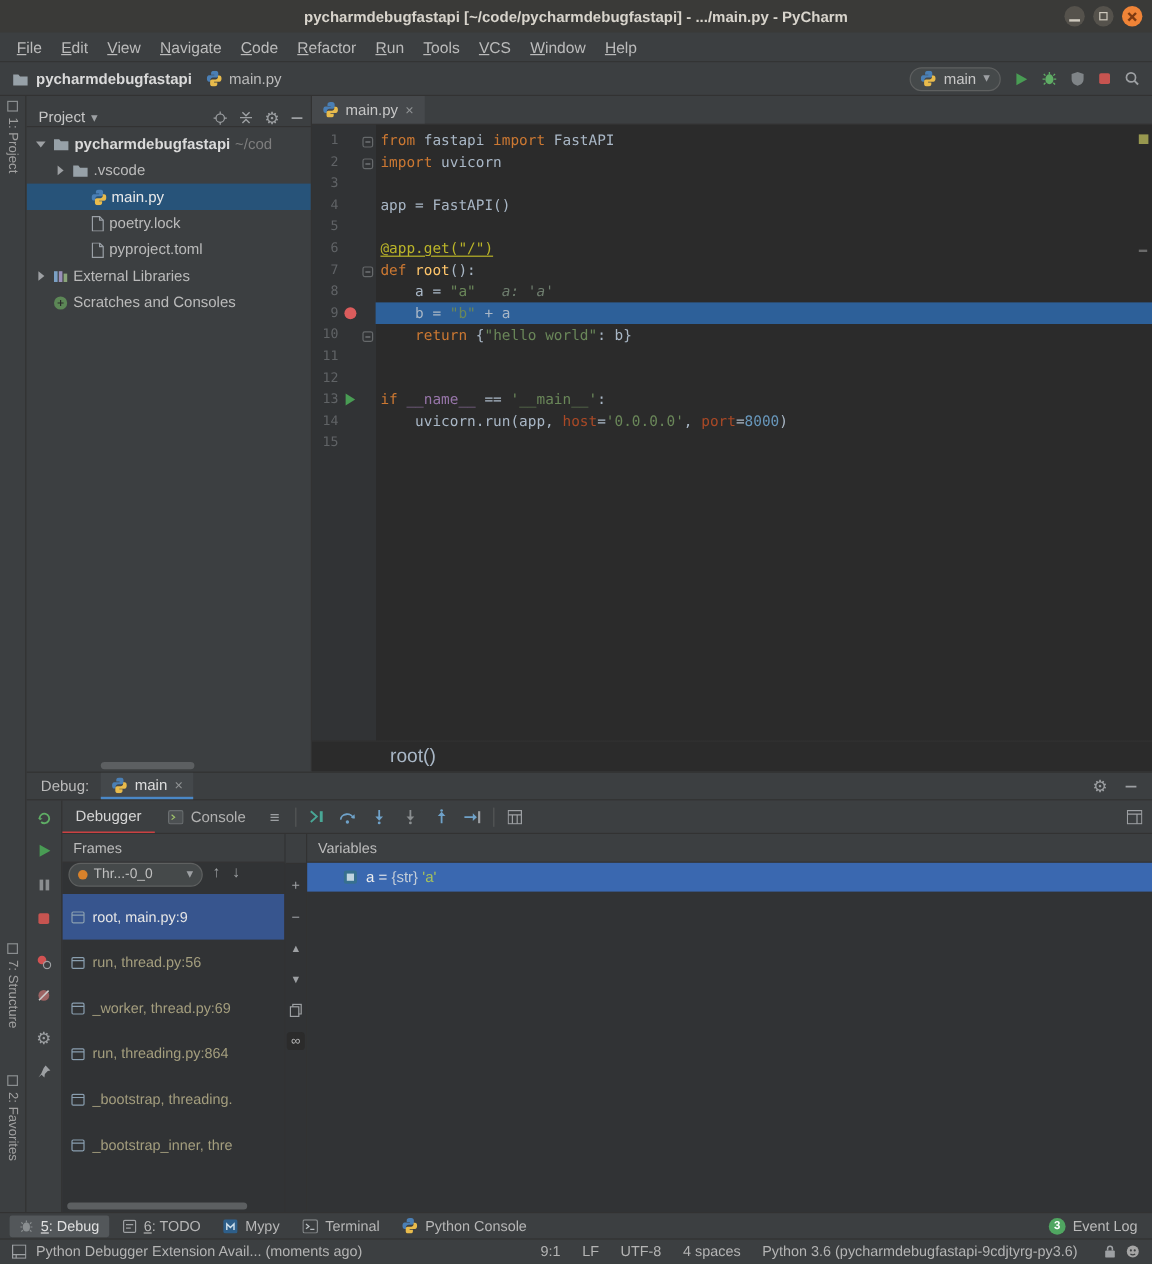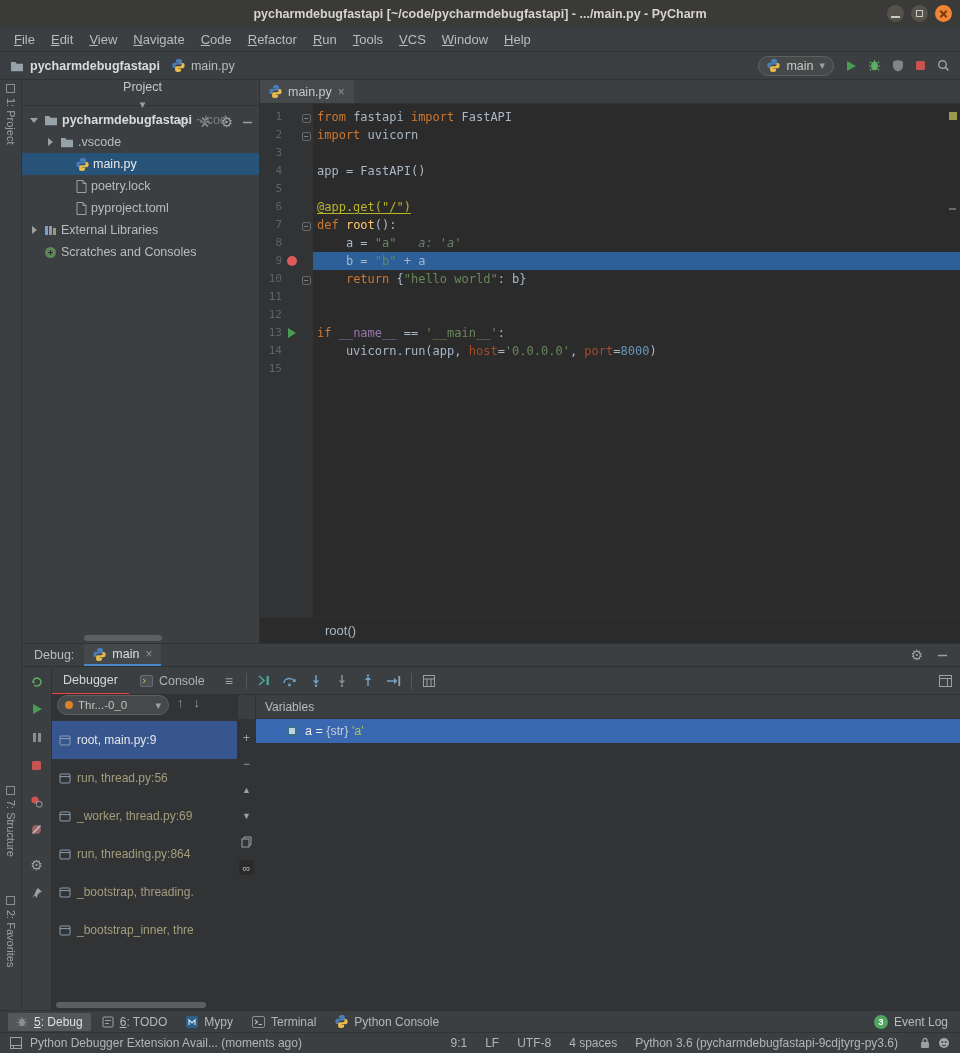--- a/index.html
+++ b/index.html
@@ -38,22 +38,22 @@
   .strip{width:22px;background:#3c3f41;border-right:1px solid #323232;position:relative;flex:none;}
   .strip-label{position:absolute;left:0;width:21px;display:flex;flex-direction:column;align-items:center;gap:5px;
     color:#a0a0a0;font-size:11px;}
   .vtext{writing-mode:vertical-rl;white-space:nowrap;}
   .mini-ic{width:9px;height:9px;border:1px solid #8a8e90;flex:none;}
   .main{flex:1;display:flex;flex-direction:column;min-width:0;}
   .upper{display:flex;height:563px;min-height:0;}
 
   
   .project{width:238px;background:#3c3f41;border-right:1px solid #323232;display:flex;flex-direction:column;flex:none;}
-  .proj-header{height:26px;border-bottom:1px solid #323232;display:flex;align-items:center;gap:5px;
-    padding:0 6px 0 10px;font-size:12.5px;color:#c7c7c7;flex-direction:column;}
+  .proj-header{height:26px;border-bottom:1px solid #323232;display:flex;align-items:flex-end;gap:5px;
+    padding:0 6px 0 10px;font-size:12.5px;color:#c7c7c7;}
   .ph-icons{margin-left:auto;display:flex;align-items:center;gap:9px;}
   .tree{flex:1;padding-top:3px;font-size:12.5px;overflow:hidden;}
   .trow{height:22px;display:flex;align-items:center;gap:4px;white-space:nowrap;}
   .trow.sel{background:#275379;color:#eaeaea;}
   .tlabel.b{font-weight:bold;color:#dadada;}
   .tsuffix{color:#7e7e7e;}
   .arr{width:12px;height:12px;display:inline-flex;align-items:center;justify-content:center;flex:none;}
   .arr.d::before{content:"";border:4px solid transparent;border-top:5px solid #9da0a3;margin-top:5px;}
   .arr.r::before{content:"";border:4px solid transparent;border-left:5px solid #9da0a3;margin-left:5px;}
   .hscroll{height:10px;position:relative;flex:none;}
@@ -76,21 +76,21 @@
     font-size:8px;line-height:7px;color:#9da0a3;}
   .codetext{flex:1;padding-left:4px;white-space:pre;color:#a9b7c6;}
   .eline.cur .codetext{background:#2d6099;}
   .c-kw{color:#cc7832;} .c-str{color:#6a8759;} .c-num{color:#6897bb;}
   .c-dec{color:#bbb529;text-decoration:underline;text-underline-offset:2px;}
   .c-fn{color:#ffc66b;} .c-pl{color:#a9b7c6;} .c-dun{color:#9876aa;} .c-par{color:#aa4926;}
   .c-hint{color:#6e7d6e;font-style:italic;}
   .stripe-mark1{position:absolute;top:8px;right:3px;width:8px;height:8px;background:#98984f;}
   .stripe-mark2{position:absolute;top:104px;right:4px;width:7px;height:2px;background:#6a6a6a;}
   .crumbbar{height:26px;border-top:1px solid #323232;background:#2b2b2b;display:flex;align-items:center;
-    padding-left:65px;font-size:13px;color:#a9b7c6;flex:none;}
+    padding-left:65px;font-size:16px;color:#a9b7c6;flex:none;}
 
   
   .debug{height:367px;display:flex;flex-direction:column;background:#3c3f41;border-top:1px solid #323232;flex:none;}
   .dbg-header{height:23px;border-bottom:1px solid #323232;display:flex;align-items:stretch;font-size:12.5px;flex:none;}
   .dbg-label{display:flex;align-items:center;padding:0 10px 0 12px;color:#bbbbbb;}
   .dbg-tab{display:flex;align-items:center;gap:6px;padding:0 9px;background:#44484b;border-bottom:2px solid #4a88c7;color:#dedede;}
   .dbg-header-right{margin-left:auto;display:flex;align-items:center;gap:14px;padding-right:12px;}
   .dbg-body{flex:1;display:flex;min-height:0;}
   .dbg-lefttools{width:30px;border-right:1px solid #323232;display:flex;flex-direction:column;align-items:center;
     padding-top:6px;flex:none;}
@@ -602,20 +602,23 @@
               <span class="icn">
                   <svg width="13" height="12">
                     <rect x="0.5" y="0.5" width="12" height="11" fill="none" stroke="#9da0a3"></rect>
                     <path d="M0.5 3.5h12M8.5 3.5v8" stroke="#9da0a3"></path>
                   </svg>
                 </span>
             </div>
           </div>
           <div class="panels">
             <div class="frames">
+              <div class="phead">
+                <span>Frames</span>
+              </div>
               <div class="thread-row">
                 <div class="thread-combo">
                   <span class="tdot"></span>
                   <span style="flex:1;overflow:hidden;">Thr...-0_0</span>
                   <span class="tic">▾</span>
                 </div>
                 <span class="frame-nav">↑</span>
                 <span class="frame-nav">↓</span>
               </div>
               <div class="frows">

